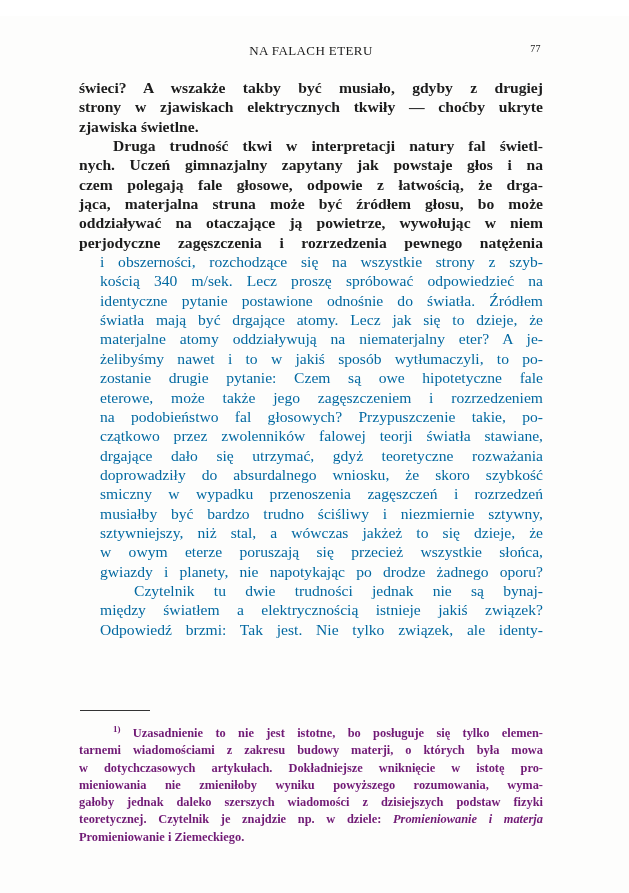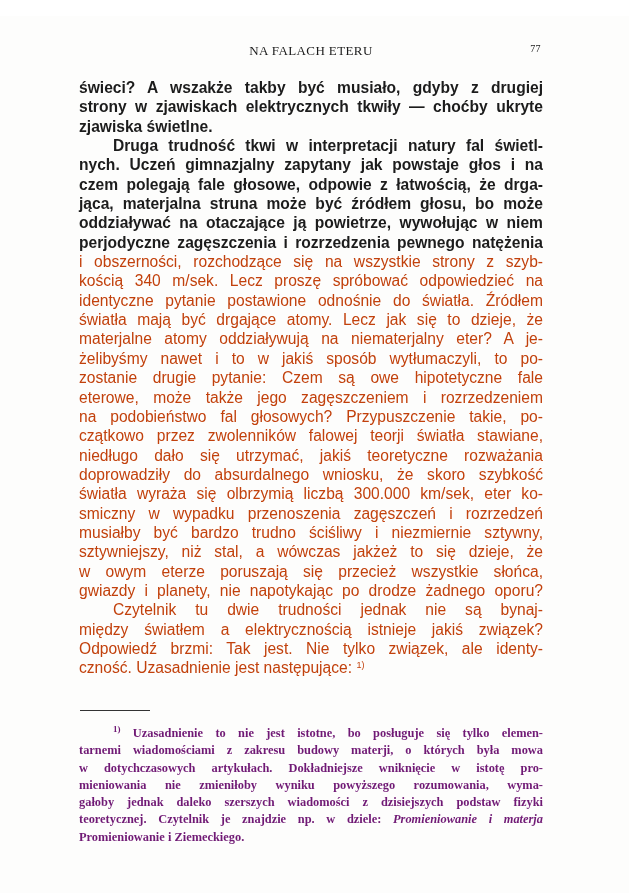--- a/index.html
+++ b/index.html
@@ -46,37 +46,38 @@
     .body-text {
       position: absolute;
       left: 79px;
       top: 62px;
       width: 464px;
     }
     .line {
       display: block;
       height: 19.35px;
       line-height: 19.35px;
-      font-family: Liberation Sans, sans-serif;
+      font-family: Liberation Serif, serif;
       font-size: 15.6px;
       font-weight: bold;
       white-space: nowrap;
       text-align: justify;
       text-align-last: justify;
       color: #1c1c1c;
     }
     .line.last {
       text-align-last: left;
     }
     .line.indent {
       padding-left: 34px;
     }
     .line.light {
       font-weight: normal;
-      color: #c2410c;
+      color: #0369a1;
+      margin-left: 21px;
     }
     .footnote-rule {
       position: absolute;
       left: 80px;
       top: 694px;
       width: 70px;
       height: 0;
       border-top: 1px solid #333;
     }
     .footnotes {
@@ -129,32 +130,30 @@
     <span class="line light">i obszerności, rozchodzące się na wszystkie strony z szyb-</span>
     <span class="line light">kością 340 m/sek. Lecz proszę spróbować odpowiedzieć na</span>
     <span class="line light">identyczne pytanie postawione odnośnie do światła. Źródłem</span>
     <span class="line light">światła mają być drgające atomy. Lecz jak się to dzieje, że</span>
     <span class="line light">materjalne atomy oddziaływują na niematerjalny eter? A je-</span>
     <span class="line light">żelibyśmy nawet i to w jakiś sposób wytłumaczyli, to po-</span>
     <span class="line light">zostanie drugie pytanie: Czem są owe hipotetyczne fale</span>
     <span class="line light">eterowe, może także jego zagęszczeniem i rozrzedzeniem</span>
     <span class="line light">na podobieństwo fal głosowych? Przypuszczenie takie, po-</span>
     <span class="line light">czątkowo przez zwolenników falowej teorji światła stawiane,</span>
-    <span class="line light">niedługo dało się utrzymać, jakiś teoretyczne rozważania</span>
+    <span class="line light">drgające dało się utrzymać, gdyż teoretyczne rozważania</span>
     <span class="line light">doprowadziły do absurdalnego wniosku, że skoro szybkość</span>
-    <span class="line light">światła wyraża się olbrzymią liczbą 300.000 km/sek, eter ko-</span>
     <span class="line light">smiczny w wypadku przenoszenia zagęszczeń i rozrzedzeń</span>
     <span class="line light">musiałby być bardzo trudno ściśliwy i niezmiernie sztywny,</span>
     <span class="line light">sztywniejszy, niż stal, a wówczas jakżeż to się dzieje, że</span>
     <span class="line light">w owym eterze poruszają się przecież wszystkie słońca,</span>
     <span class="line light">gwiazdy i planety, nie napotykając po drodze żadnego oporu?</span>
     <span class="line light indent">Czytelnik tu dwie trudności jednak nie są bynaj-</span>
     <span class="line light">między światłem a elektrycznością istnieje jakiś związek?</span>
     <span class="line light">Odpowiedź brzmi: Tak jest. Nie tylko związek, ale identy-</span>
-    <span class="line light last"><span>czność. Uzasadnienie jest następujące:</span> <sup class="fn">1)</sup></span>
   </div>
 
   <div class="footnote-rule"></div>
 
   <div class="footnotes">
     <span class="fline indent"><sup class="fn">1)</sup> <span>Uzasadnienie to nie jest istotne, bo posługuje się tylko elemen-</span></span>
     <span class="fline">tarnemi wiadomościami z zakresu budowy materji, o których była mowa</span>
     <span class="fline">w dotychczasowych artykułach. Dokładniejsze wniknięcie w istotę pro-</span>
     <span class="fline">mieniowania nie zmieniłoby wyniku powyższego rozumowania, wyma-</span>
     <span class="fline">gałoby jednak daleko szerszych wiadomości z dzisiejszych podstaw fizyki</span>

